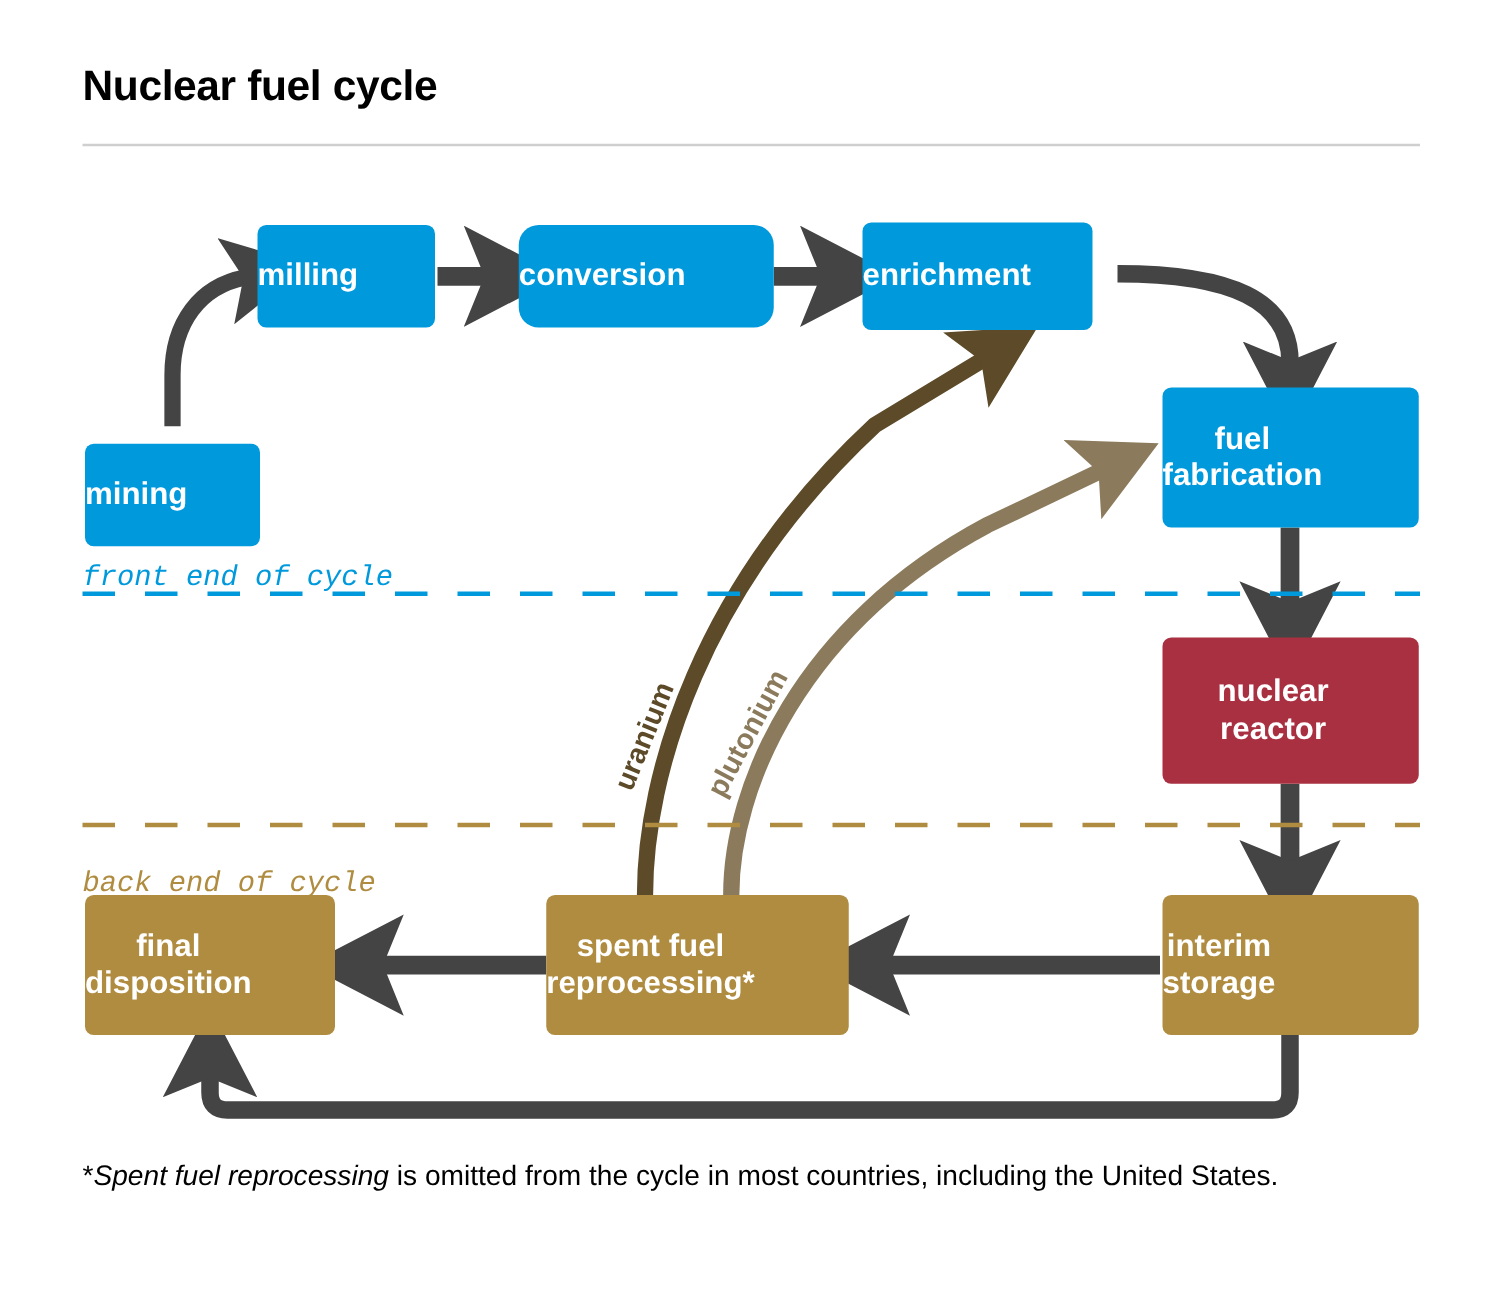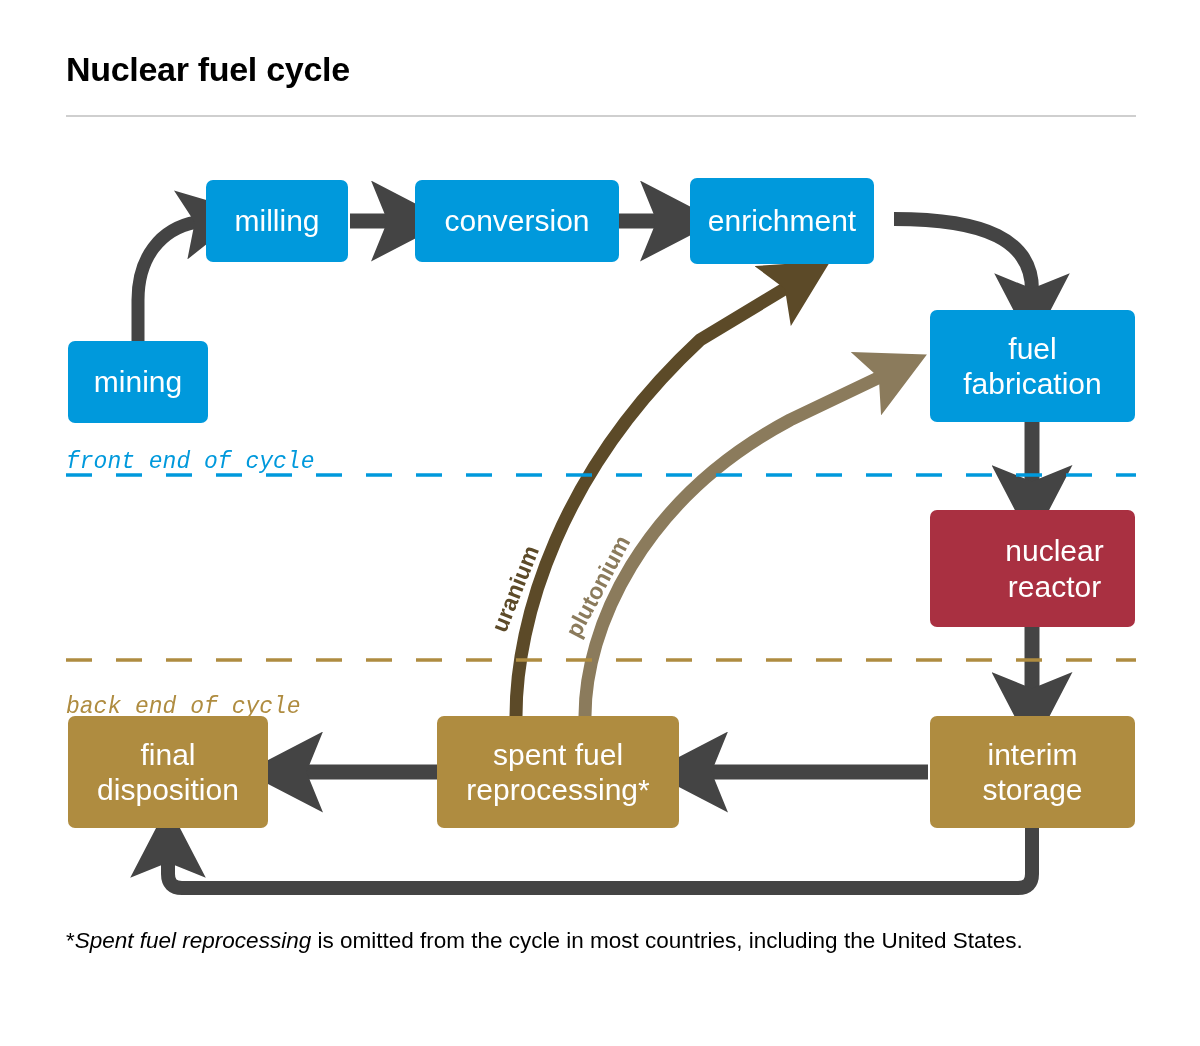--- a/index.html
+++ b/index.html
@@ -44,27 +44,27 @@
     left: 0;
     top: 0;
     width: 1200px;
     height: 1046px;
     overflow: visible;
   }
   .node {
     position: absolute;
     border-radius: 7px;
     color: #ffffff;
-    font-weight: normal;
+    font-weight: bold;
     display: flex;
     align-items: center;
-    justify-content: center;
+    justify-content: flex-start;
     text-align: center;
     line-height: 1.18;
-    font-size: 30px;
+    font-size: 25px;
     box-sizing: border-box;
   }
   .node.blue   { background: #0099dc; }
   .node.gold   { background: #af8c40; }
   .node.red    { background: #a93041; }
 
   .divider-label {
     position: absolute;
     font-family: Liberation Mono, monospace;
     font-style: italic;
@@ -139,29 +139,29 @@
 
     <path d="M516,716 C516,620 560,470 700,340 L786,288" fill="none" stroke="#5c4a28" stroke-width="13" stroke-linecap="butt" marker-end="url(#mk-uranium)"></path>
 
     <path d="M585,716 C585,630 640,500 790,420 L880,377" fill="none" stroke="#8b7b5c" stroke-width="13" stroke-linecap="butt" marker-end="url(#mk-plutonium)"></path>
 
     <line x1="66" y1="475" x2="1136" y2="475" stroke="#0099dc" stroke-width="3.5" stroke-dasharray="26 24"></line>
 
     <line x1="66" y1="660" x2="1136" y2="660" stroke="#af8c40" stroke-width="3.5" stroke-dasharray="26 24"></line>
   </svg>
 
-  <div class="node blue" style="left:68px; top:341px; width:140px; height:82px;">
+  <div class="node blue" style="left:68px; top:355px; width:140px; height:82px;">
     <span>mining</span>
   </div>
 
   <div class="node blue" style="left:206px; top:180px; width:142px; height:82px;">
     <span>milling</span>
   </div>
 
-  <div class="node blue" style="left:415px; top:180px; width:204px; height:82px;">
+  <div class="node blue" style="left:415px; top:180px; width:204px; height:82px;border-radius:16px;">
     <span>conversion</span>
   </div>
 
   <div class="node blue" style="left:690px; top:178px; width:184px; height:86px;">
     <span>enrichment</span>
   </div>
 
   <div class="node blue" style="left:930px; top:310px; width:205px; height:112px;">
     <span>
       <span>fuel</span><br>

